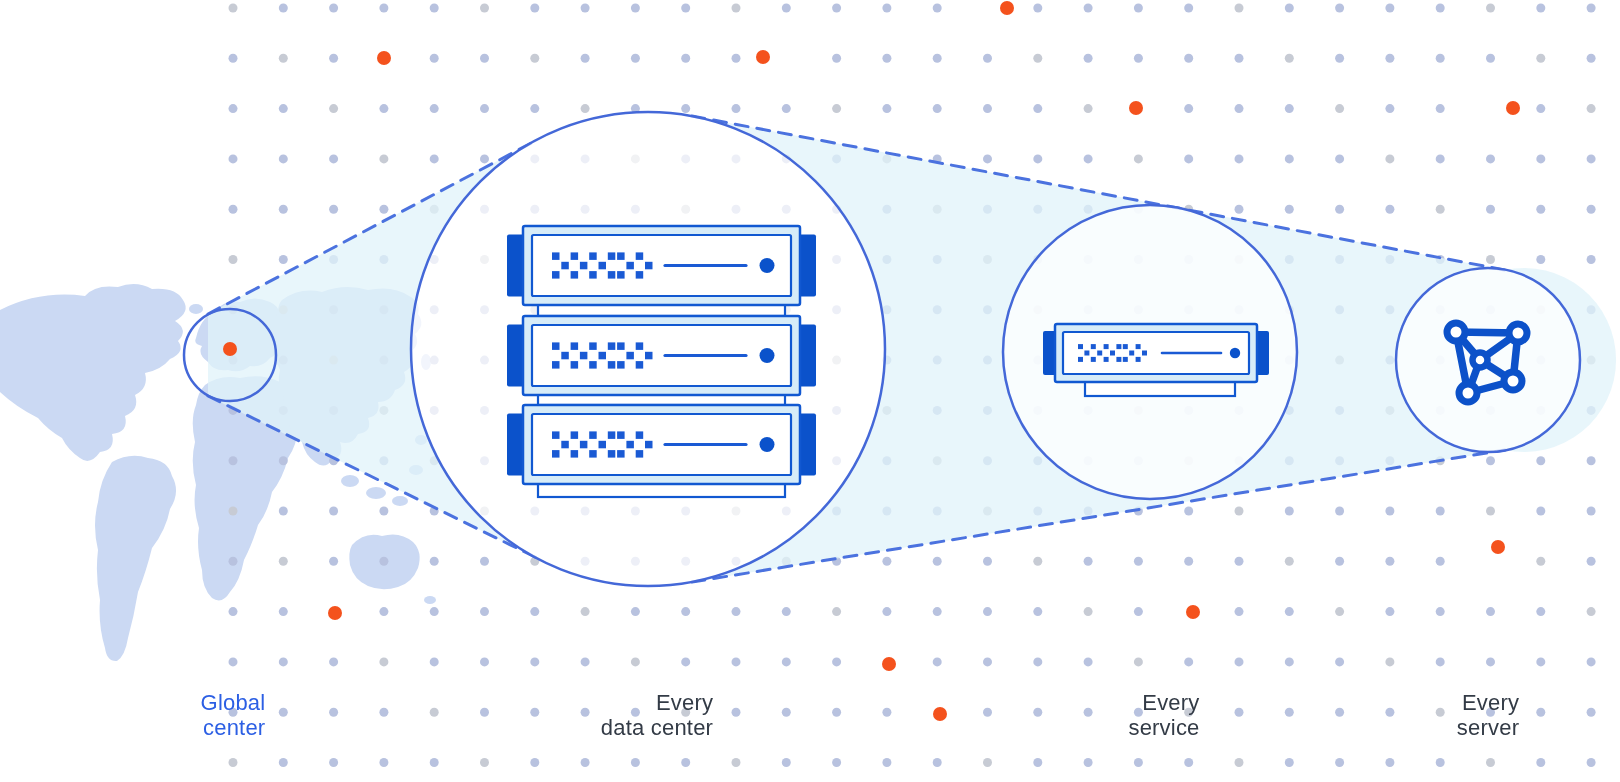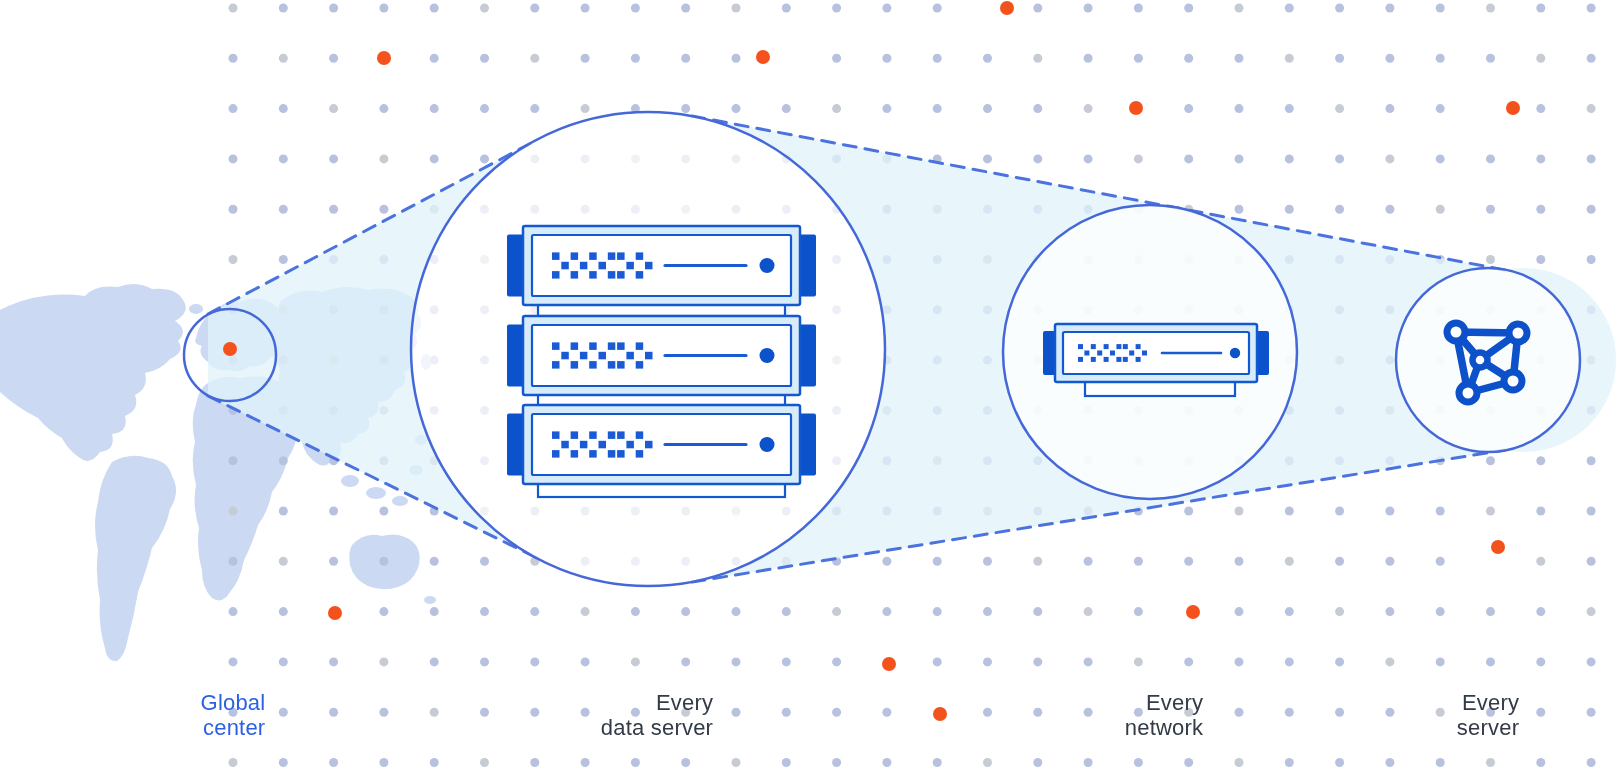--- a/index.html
+++ b/index.html
@@ -629,23 +629,23 @@
       <circle class="mesh-node mesh-center" cx="1480" cy="360" r="7.5" fill="#FFFFFF" stroke="#0C51C9" stroke-width="6.5"></circle>
     </g>
   </svg>
 
   <div class="caption" id="cap-0" style="left: 233px; top: 690px; color: rgb(44, 95, 228);">
     <div>Global</div>
     <div>center</div>
   </div>
   <div class="caption" id="cap-1" style="left: 657px; top: 690px; color: rgb(51, 59, 70);">
     <div>Every</div>
-    <div>data server</div>
+    <div>data center</div>
   </div>
   <div class="caption" id="cap-2" style="left: 1164px; top: 690px; color: rgb(51, 59, 70);">
     <div>Every</div>
-    <div>network</div>
+    <div>service</div>
   </div>
   <div class="caption" id="cap-3" style="left: 1488px; top: 690px; color: rgb(51, 59, 70);">
     <div>Every</div>
     <div>server</div>
   </div>
 </div>
 
 </body></html>

